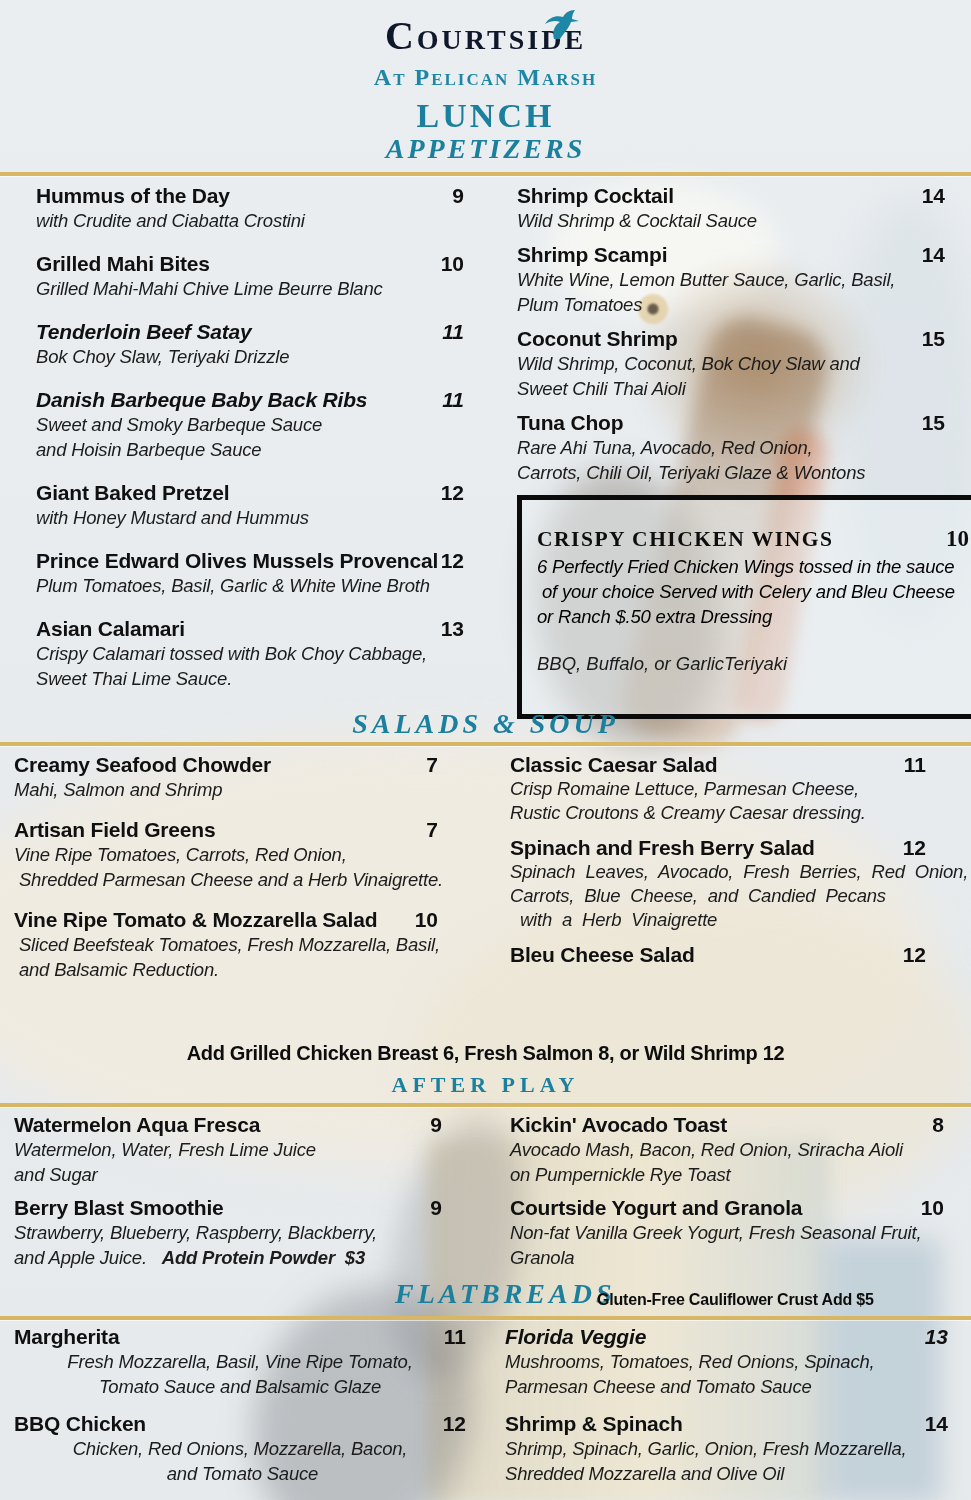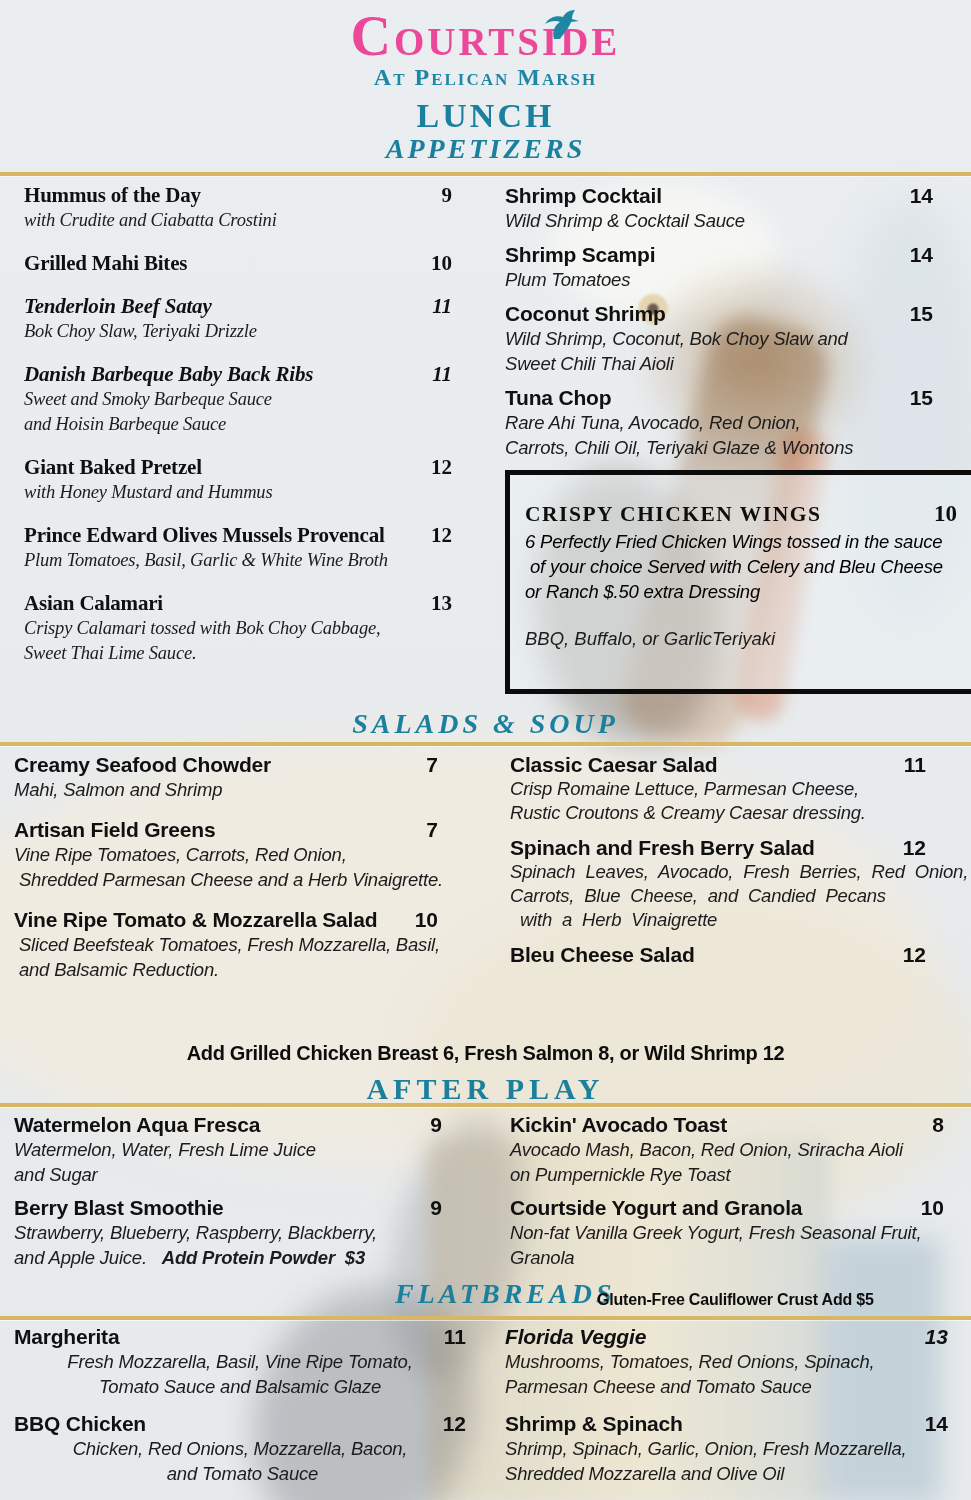--- a/index.html
+++ b/index.html
@@ -25,38 +25,38 @@
 
   
   .layer { position:absolute; left:0; right:0; z-index:1; }
   .center { text-align:center; }
   .teal { color:#1b7f9e; }
   .gold-line { position:absolute; left:0; right:0; height:4px; background:#d7b763; z-index:1; box-shadow:0 1px 0 rgba(255,255,255,.6); }
 
   
   .header { top:6px; }
   .brand { font-family:"Liberation Serif", serif; font-variant:small-caps; font-weight:bold;
-           font-size:56px; letter-spacing:3px; color:#ec4899; line-height:60px; }
+           font-size:40px; letter-spacing:3px; color:#0f172a; line-height:60px; }
   .brand-sub { font-family:"Liberation Serif", serif; font-variant:small-caps; font-weight:bold;
            font-size:24px; letter-spacing:2px; color:#1f87a6; line-height:26px; margin-top:-2px; }
   .menu-title { font-family:"Liberation Serif", serif; font-weight:bold; font-size:34px;
            letter-spacing:3px; line-height:38px; margin-top:7px; }
   .apps-head { font-family:"Liberation Serif", serif; font-weight:bold; font-style:italic;
            font-size:28px; letter-spacing:3px; line-height:30px; margin-top:-1px; }
   .pelican { position:absolute; left:540px; top:2px; z-index:2; }
 
   .sec-head { font-family:"Liberation Serif", serif; font-weight:bold; font-style:italic;
            font-size:28px; letter-spacing:4px; }
   .sec-head-upright { font-family:"Liberation Serif", serif; font-weight:bold; font-style:normal;
-           font-size:30px; letter-spacing:5px; }
+           font-size:22px; letter-spacing:5px; }
 
   .cols { display:flex; align-items:flex-start; }
   .col { flex:0 0 auto; }
 
-  .app-cols { top:183px; } .app-l { margin-left:24px; width:428px;font-family:Liberation Serif, serif; } .app-r { margin-left:53px; width:428px; }
+  .app-cols { top:183px; } .app-l { margin-left:36px; width:428px; } .app-r { margin-left:53px; width:428px; }
   .sal-cols { top:752px; } .sal-l { margin-left:14px; width:424px; } .sal-r { margin-left:72px; width:416px; }
   .ap-cols  { top:1112px; } .ap-l { margin-left:14px; width:428px; } .ap-r { margin-left:68px; width:434px; }
   .fb-cols  { top:1324px; } .fb-l { margin-left:14px; width:452px;text-align:center; } .fb-r { margin-left:39px; width:443px; }
 
   .item { margin-bottom:18px; }
   .app-r .item { margin-bottom:9px; }
   .sal-l .item { margin-bottom:15px; }
   .sal-r .item { margin-bottom:10px; }
   .ap-cols .item { margin-bottom:8px; }
   .fb-cols .item { margin-bottom:12px; }
@@ -129,20 +129,23 @@
     <div class="item-desc">
           <div class="desc-line">with Crudite and Ciabatta Crostini</div>
         </div>
   </div>
 
   <div class="item">
     <div class="item-head">
       <span class="item-name">Grilled Mahi Bites</span>
       <span class="item-price">10</span>
     </div>
+    <div class="item-desc">
+          <div class="desc-line">Grilled Mahi-Mahi Chive Lime Beurre Blanc</div>
+        </div>
   </div>
 
   <div class="item">
     <div class="item-head">
       <span class="item-name it">Tenderloin Beef Satay</span>
       <span class="item-price it">11</span>
     </div>
     <div class="item-desc">
           <div class="desc-line">Bok Choy Slaw, Teriyaki Drizzle</div>
         </div>
@@ -201,20 +204,21 @@
             <div class="desc-line">Wild Shrimp &amp; Cocktail Sauce</div>
           </div>
   </div>
 
   <div class="item">
     <div class="item-head">
       <span class="item-name">Shrimp Scampi</span>
       <span class="item-price">14</span>
     </div>
     <div class="item-desc">
+            <div class="desc-line">White Wine, Lemon Butter Sauce, Garlic, Basil,</div>
             <div class="desc-line">Plum Tomatoes</div>
           </div>
   </div>
 
   <div class="item">
     <div class="item-head">
       <span class="item-name">Coconut Shrimp</span>
       <span class="item-price">15</span>
     </div>
     <div class="item-desc">

